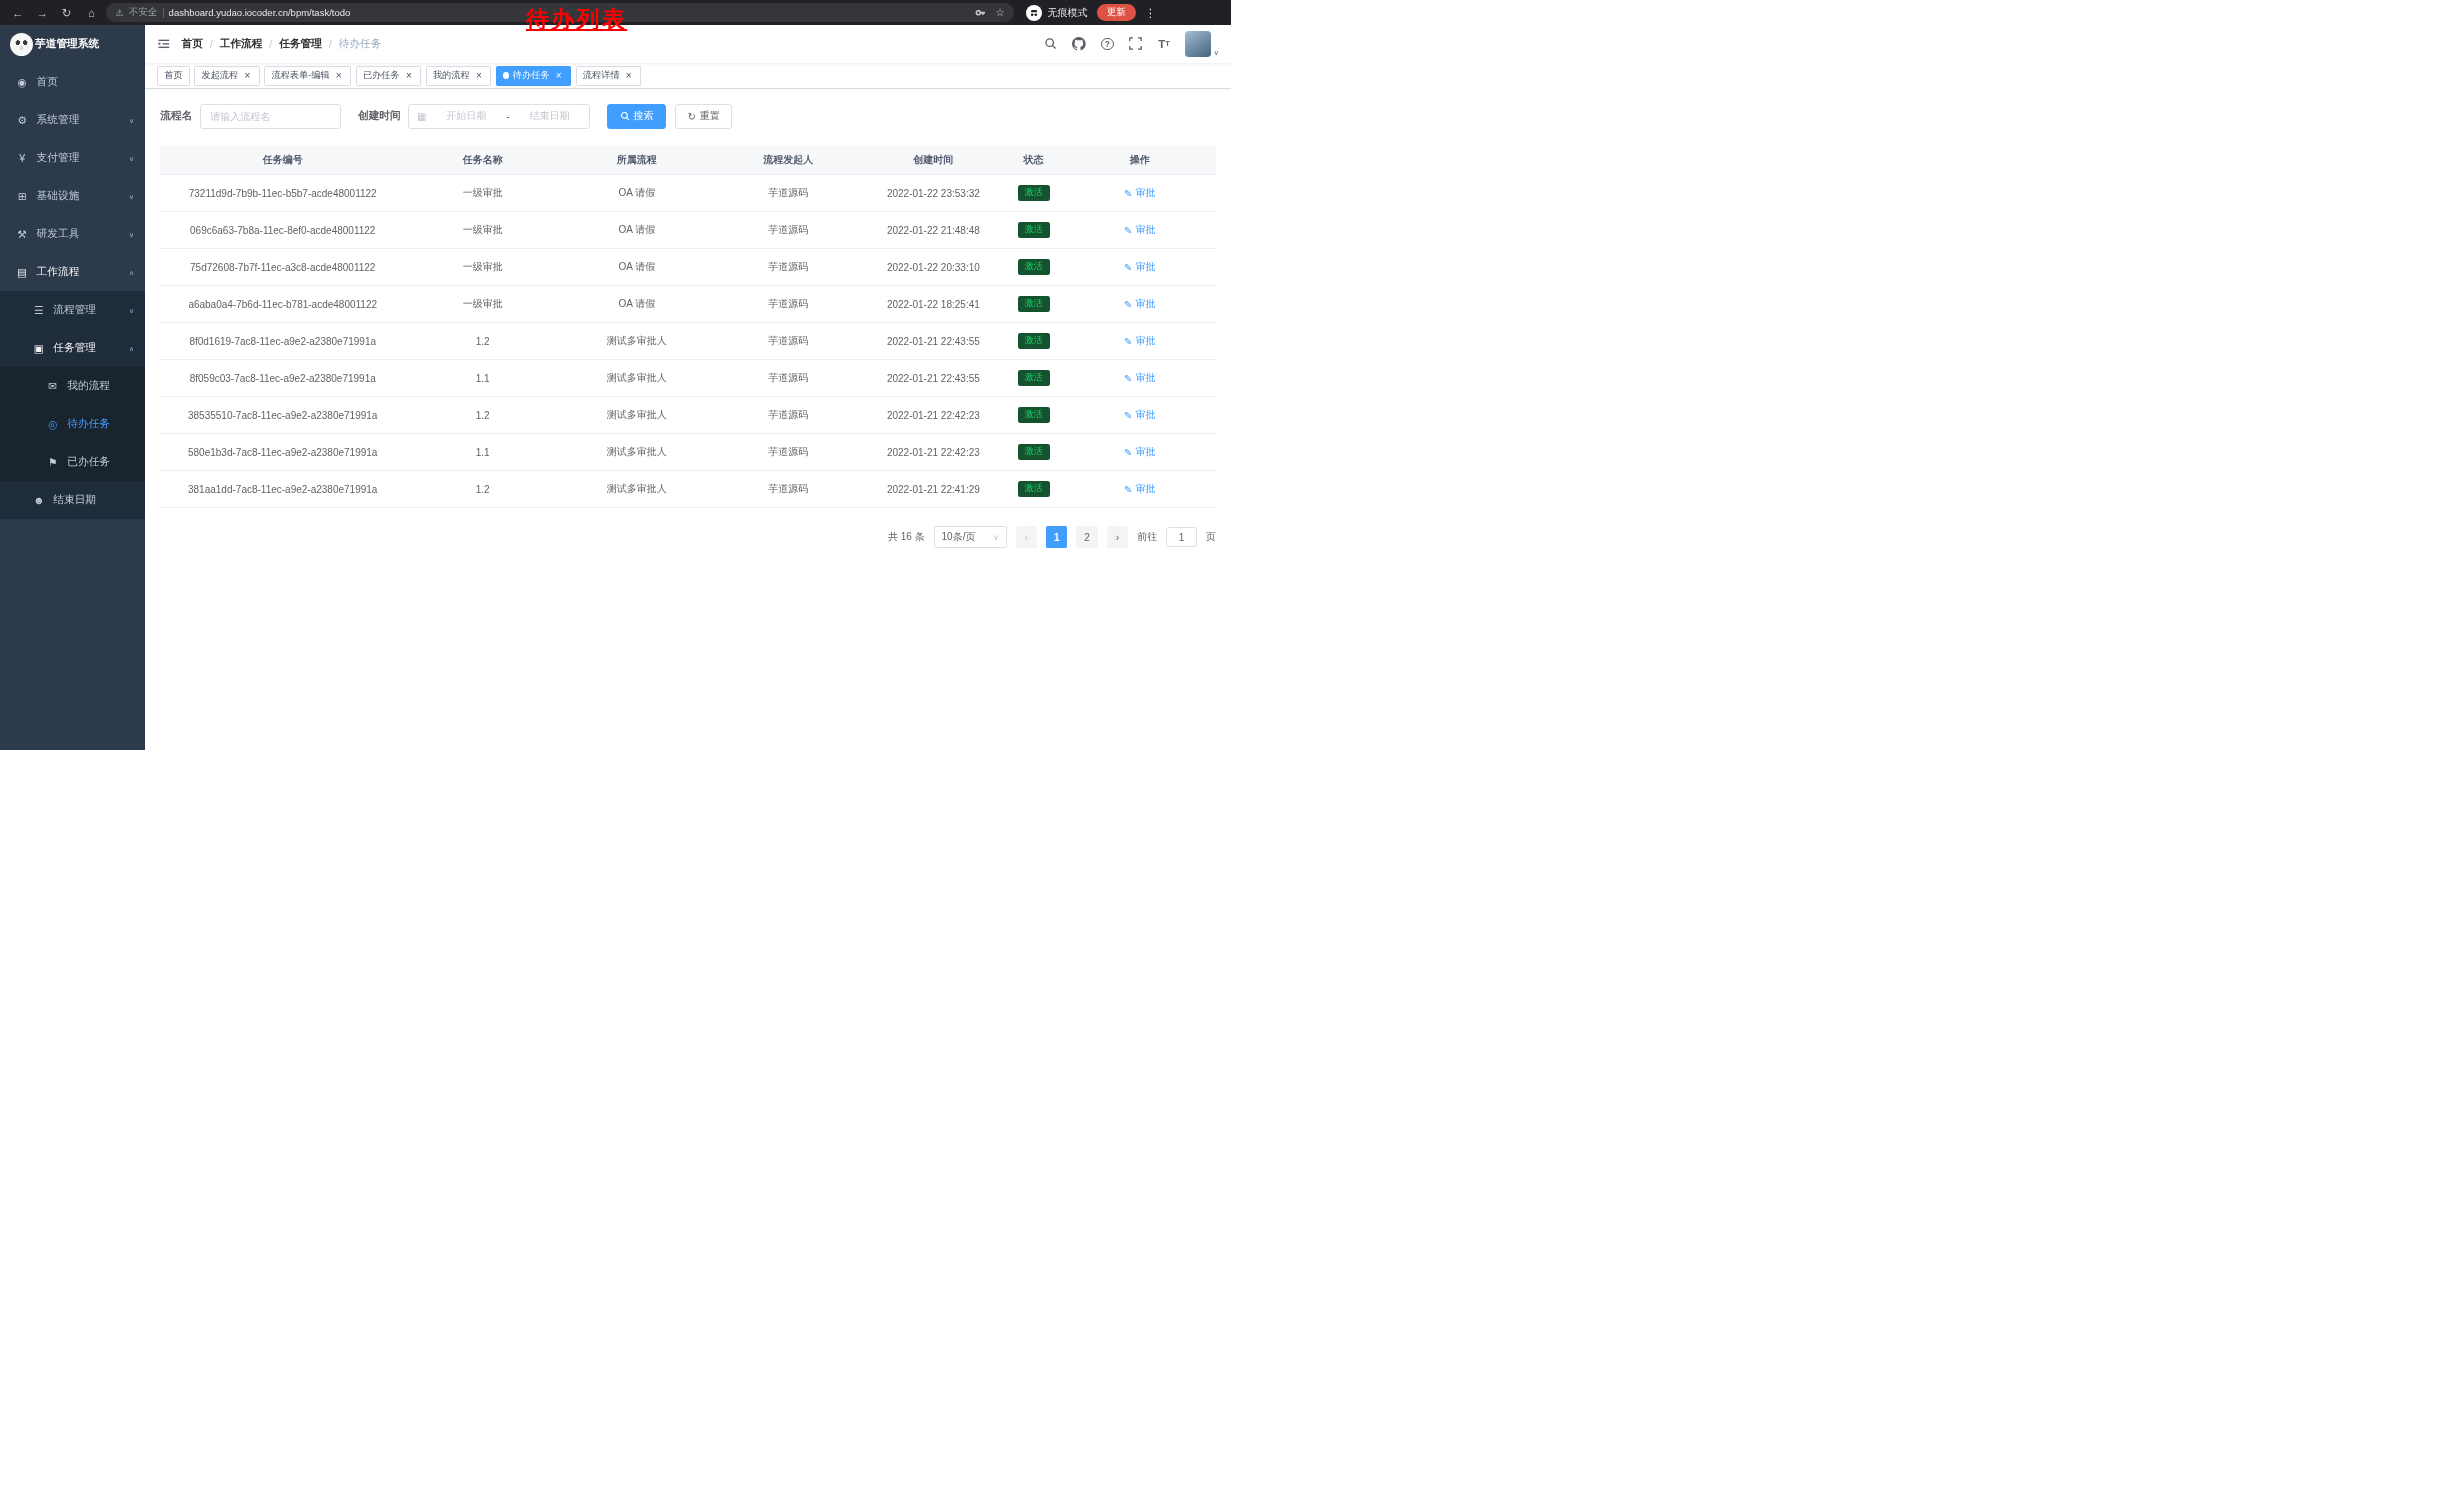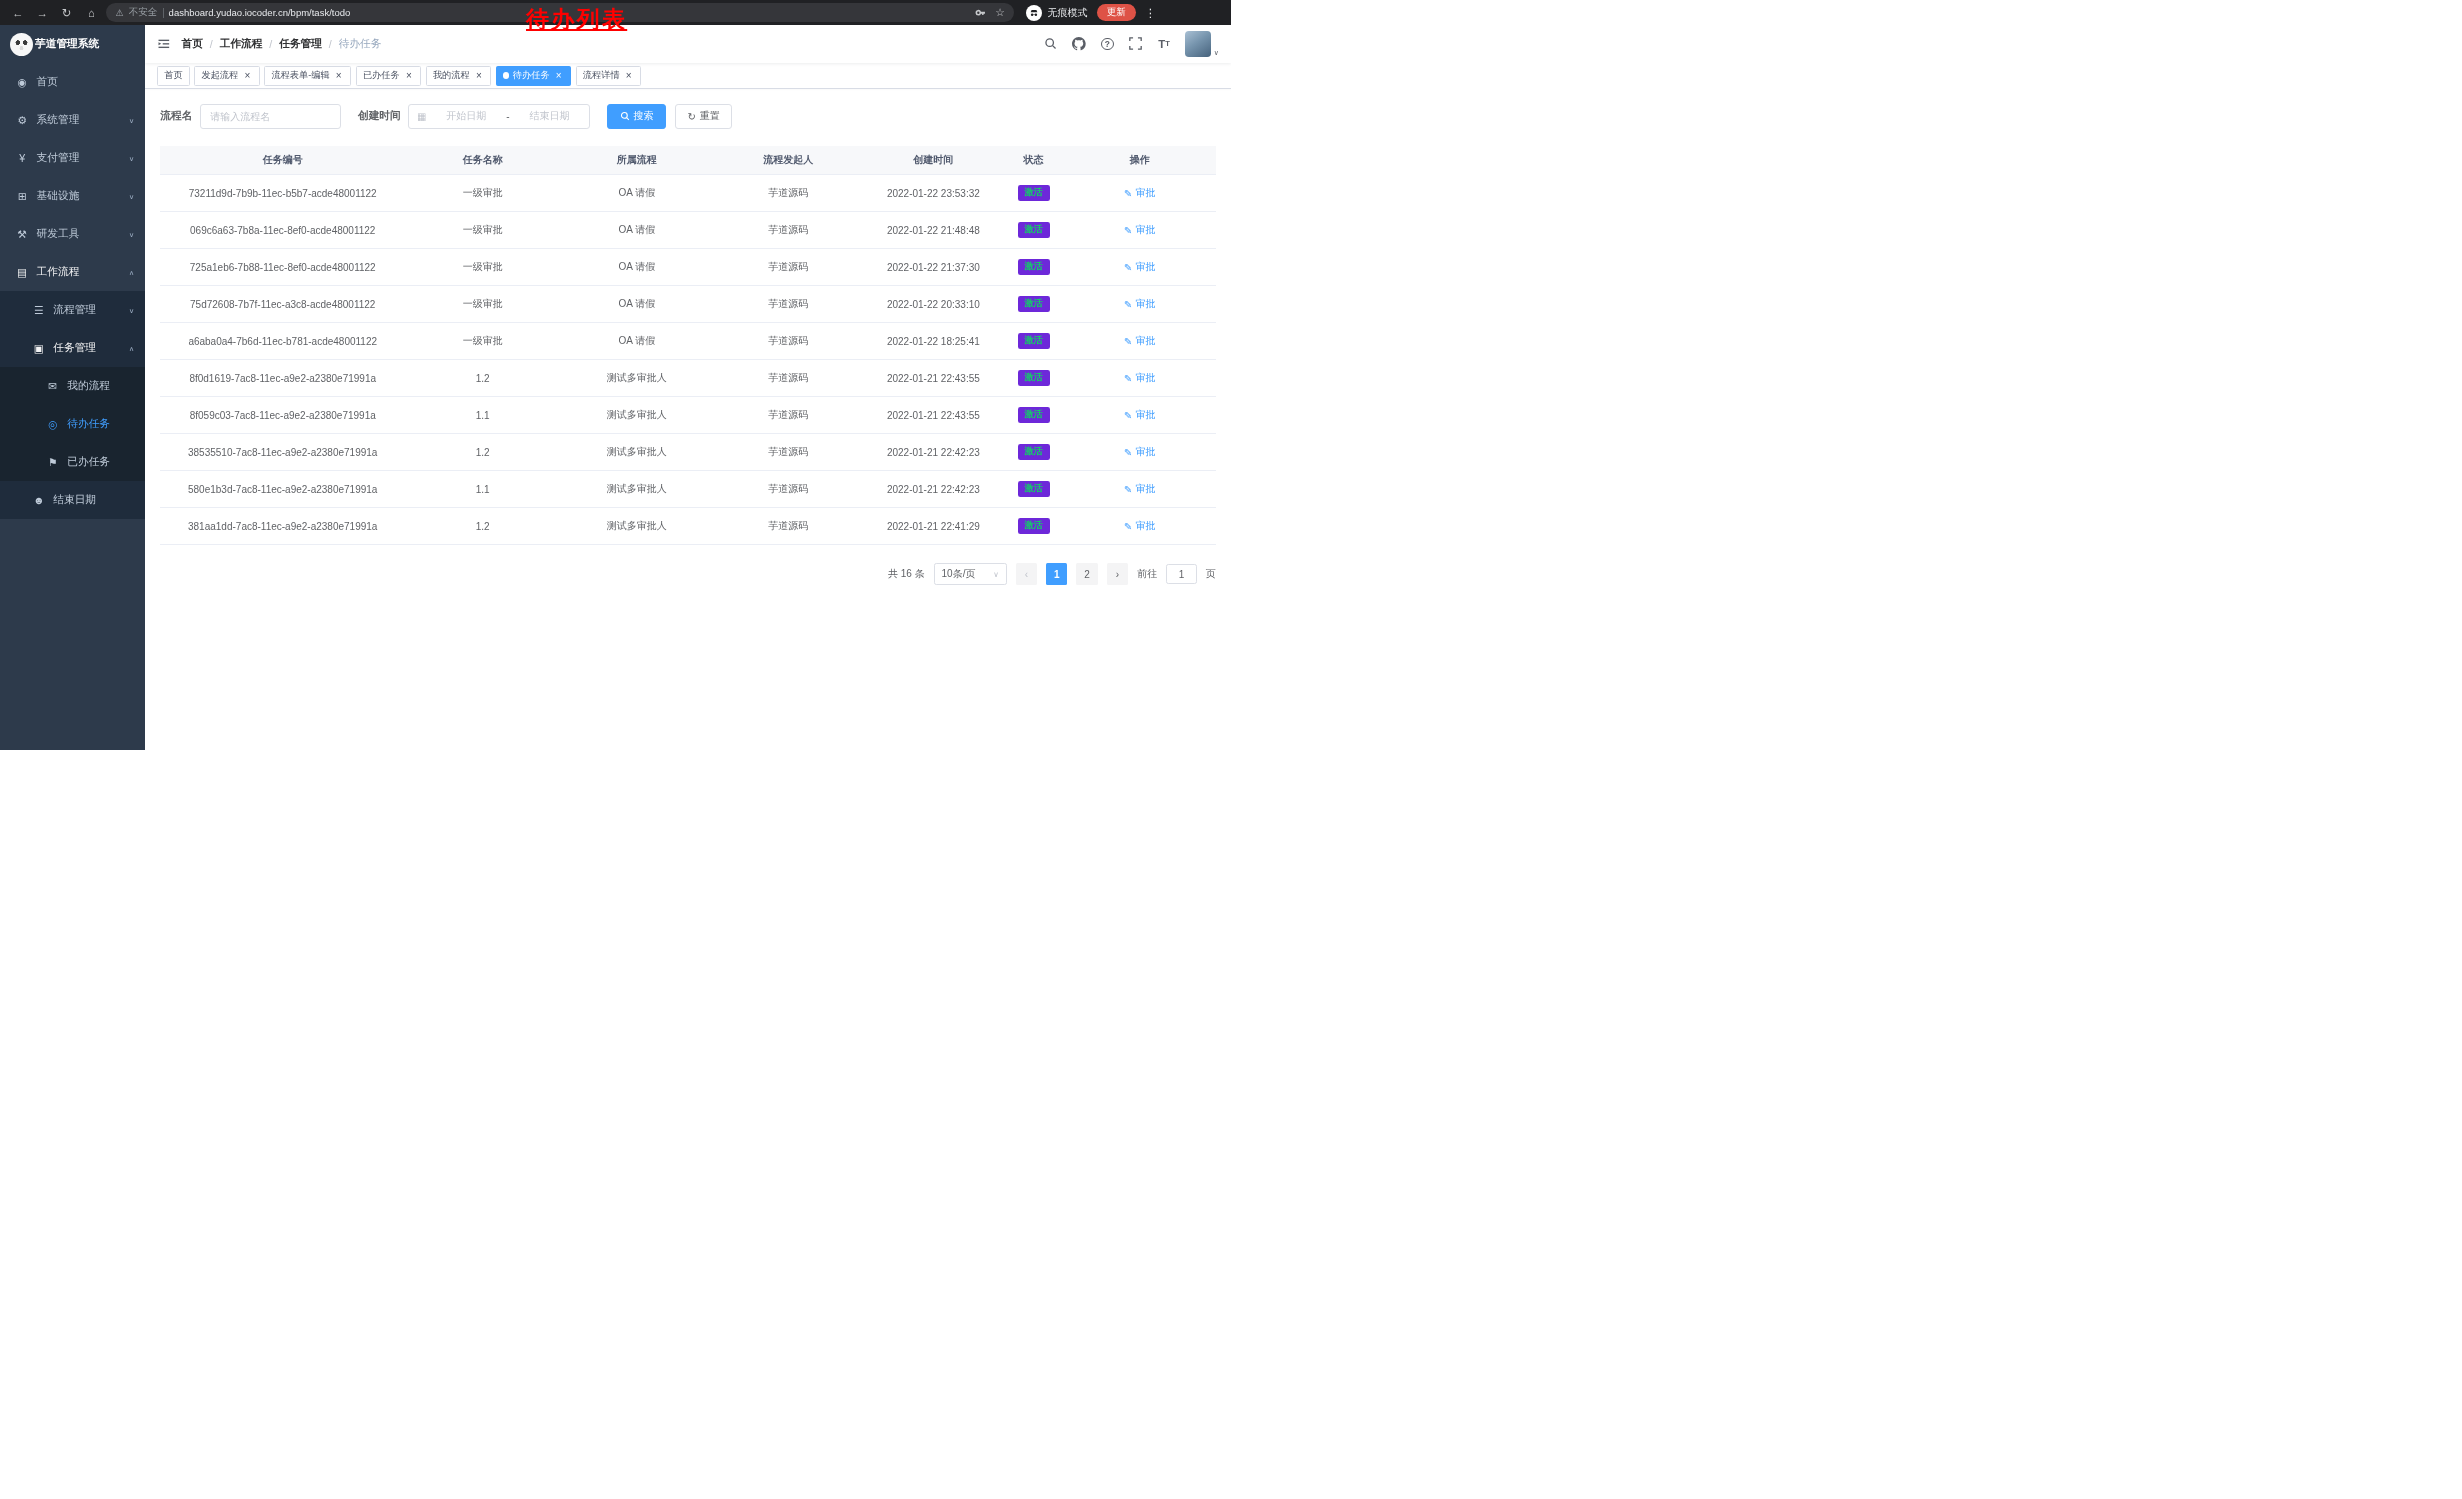--- a/index.html
+++ b/index.html
@@ -105,21 +105,21 @@
     gap:3.8px; cursor:pointer; }
   .btn.primary { background:#409eff; border-color:#409eff; color:#fff; margin-right:9.2px; }
 
   table { width:100%; border-collapse:collapse; table-layout:fixed; }
   thead th { height:29px; background:#f7f8fa; color:#515a6e; font-size:10px; font-weight:600;
     text-align:center; border-bottom:0.8px solid #ebeef5; }
   tbody td { height:37px; color:#606266; font-size:10px; text-align:center;
     border-bottom:0.8px solid #ebeef5; white-space:nowrap; overflow:hidden;
     text-overflow:ellipsis; }
   .badge { display:inline-block; padding:2.3px 6.9px; font-size:9.2px; border-radius:2.3px;
-    color:#13ce66; background:#6d28d9; line-height:1.3;font-weight:bold; }
+    color:#13ce66; background:#14532d; line-height:1.3; }
   .approve-link { color:#409eff; cursor:pointer; display:inline-flex; align-items:center;
     gap:3.1px; font-size:10px; }
 
   .pagination { display:flex; justify-content:flex-end; align-items:center; gap:9px;
     margin-top:18.3px; font-size:10px; color:#606266; }
   .psize { width:73px; height:21.4px; border:0.8px solid #dcdfe6; border-radius:2.3px;
     display:flex; align-items:center; justify-content:space-between; padding:0 6.9px;
     cursor:pointer; color:#606266; }
   .psize .caret2 { color:#c0c4cc; font-size:7.6px; }
   .pg-btn { min-width:21.4px; height:21.4px; padding:0 3.1px; border-radius:1.5px; background:#f4f4f5;
@@ -395,36 +395,20 @@
             <span class="badge">激活</span>
           </td>
           <td>
             <a class="approve-link">
               <span>✎</span>
               <span>审批</span>
             </a>
           </td>
         </tr>
 
-        <tr>
-          <td>725a1eb6-7b88-11ec-8ef0-acde48001122</td>
-          <td>一级审批</td>
-          <td>OA 请假</td>
-          <td>芋道源码</td>
-          <td>2022-01-22 21:37:30</td>
-          <td>
-            <span class="badge">激活</span>
-          </td>
-          <td>
-            <a class="approve-link">
-              <span>✎</span>
-              <span>审批</span>
-            </a>
-          </td>
-        </tr>
 
         <tr>
           <td>75d72608-7b7f-11ec-a3c8-acde48001122</td>
           <td>一级审批</td>
           <td>OA 请假</td>
           <td>芋道源码</td>
           <td>2022-01-22 20:33:10</td>
           <td>
             <span class="badge">激活</span>
           </td>

